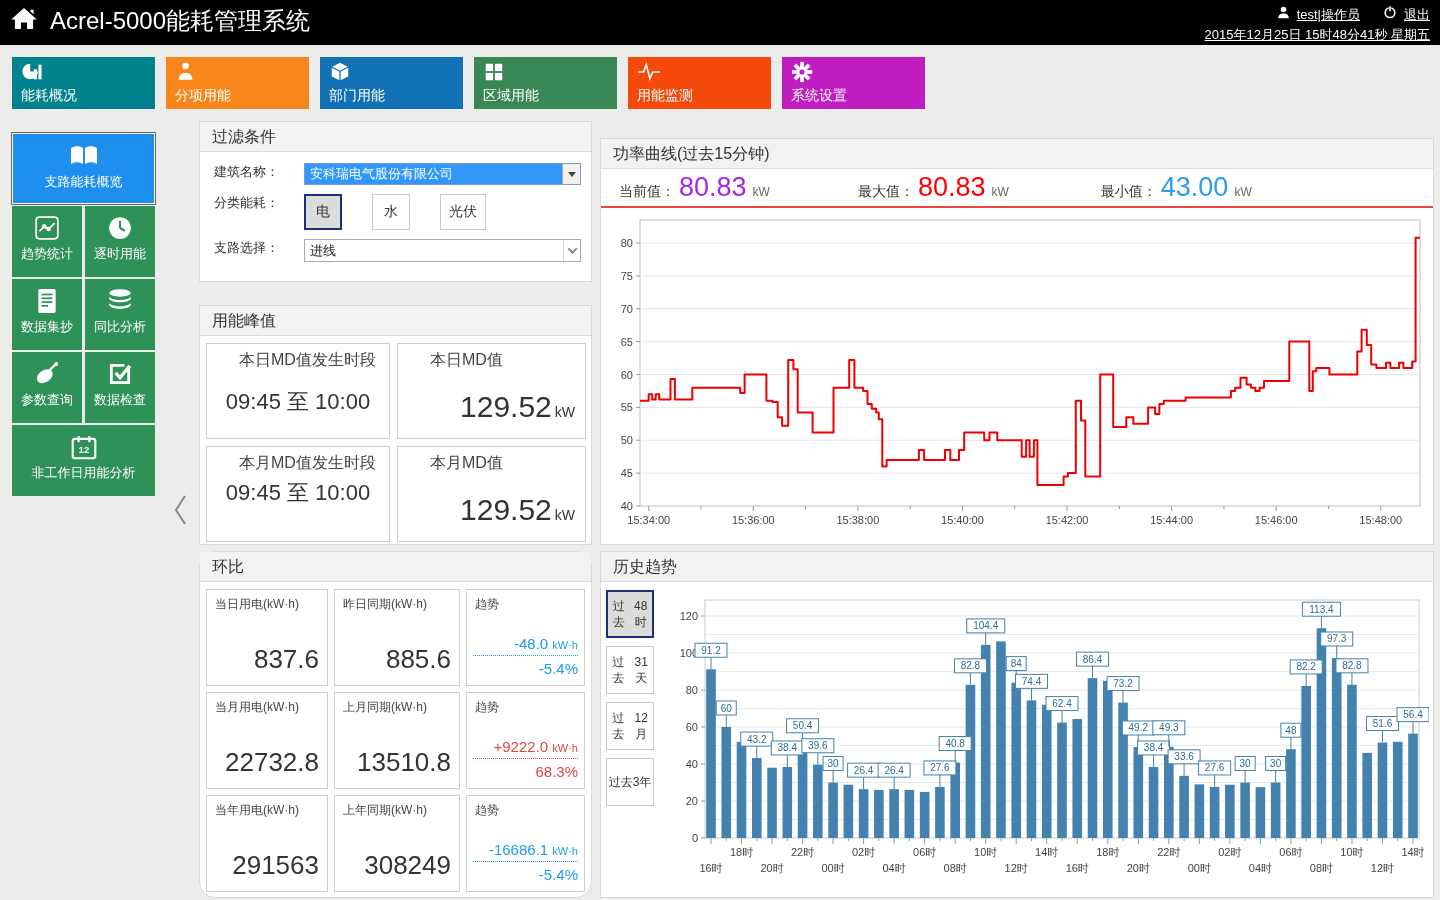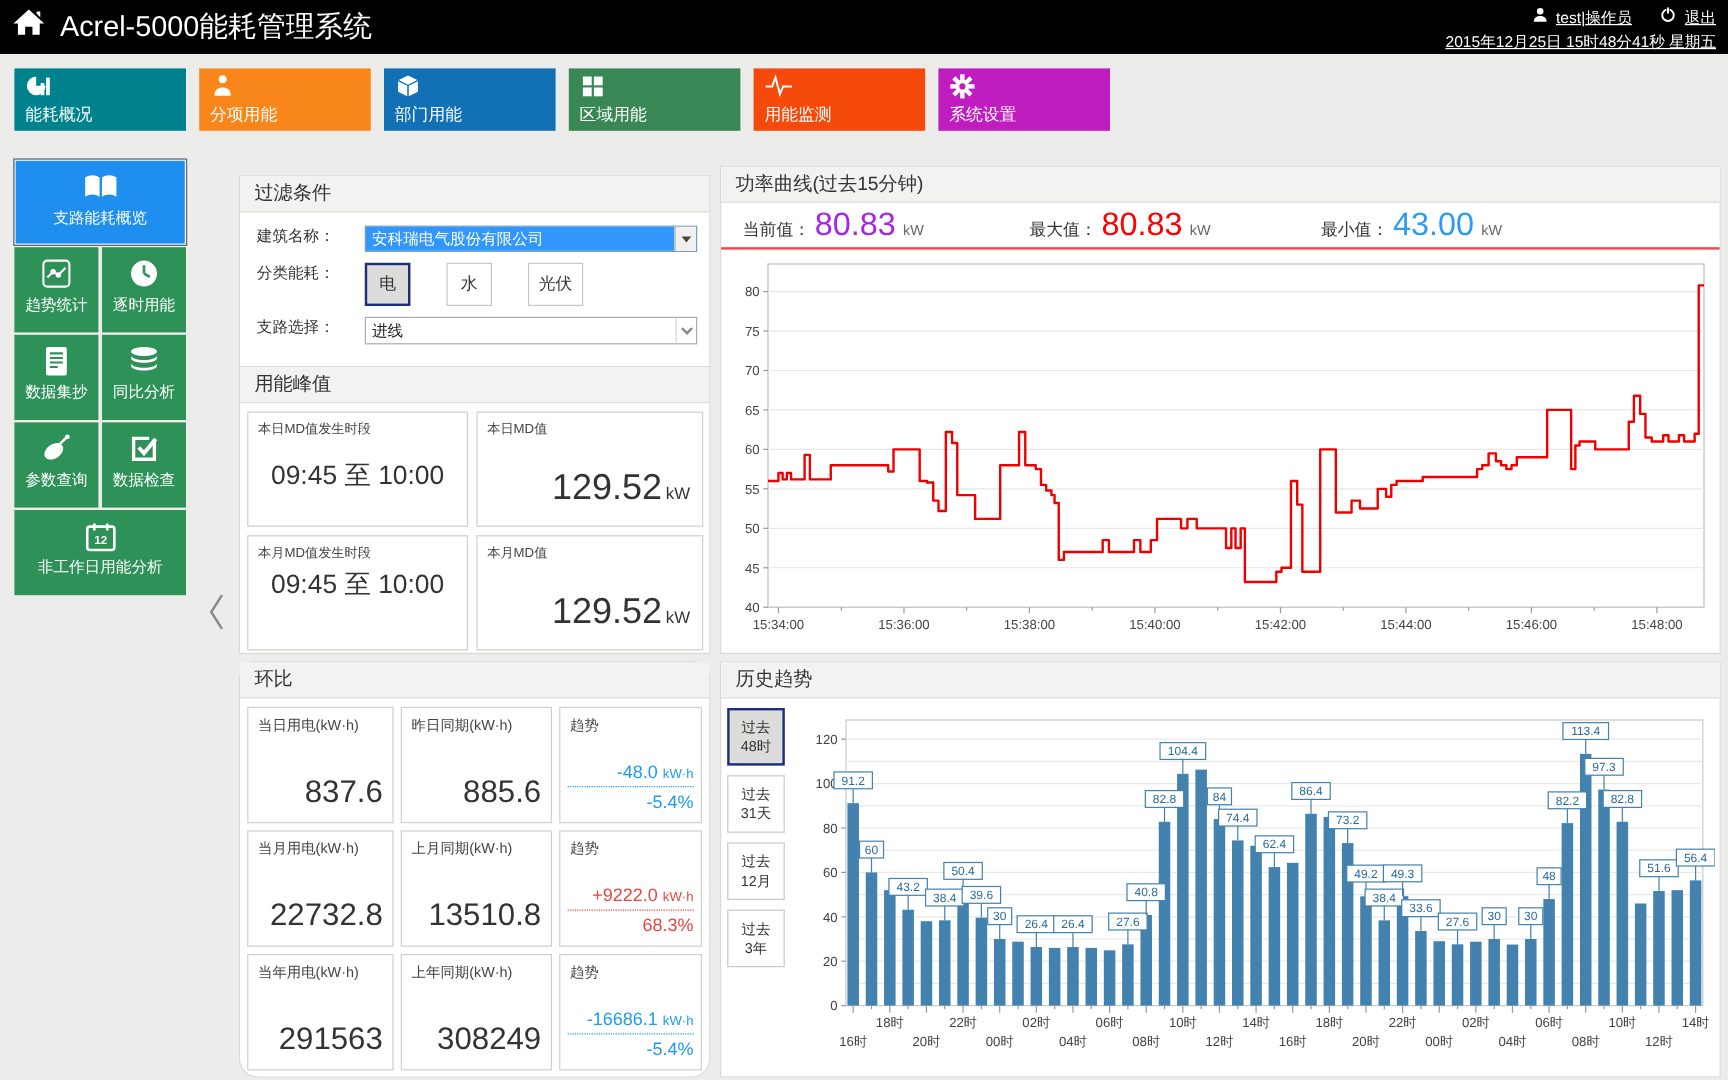--- a/index.html
+++ b/index.html
@@ -29,21 +29,21 @@
   .sb-tile.small { width:70px; height:71px; }
   .sb-tile .sicon { margin-top:7px; height:30px; display:flex; justify-content:center; align-items:center; }
   .sb-tile .slabel { font-size:13px; margin-top:2px; }
   .sb-tile.selected { background:#1F8FEF; outline:1px solid #666; outline-offset:-0px; border:1px solid #fff; }
   .collapse { position:absolute; left:170px; top:490px; width:24px; height:40px; cursor:pointer; }
 
   
   .panel { position:absolute; background:#fff; border:1px solid #D9D9D7; }
   .panel-h { height:30px; line-height:29px; padding-left:12px; font-size:16px; color:#333;
     background:#F2F2F0; border-bottom:1px solid #DCDCDA; }
-  #panel-filter  { left:199px; top:146px; width:393px; height:161px; }
+  #panel-filter  { left:199px; top:121px; width:393px; height:161px; }
   #panel-peak    { left:199px; top:305px; width:393px; height:240px; }
   #panel-ring    { left:199px; top:551px; width:393px; height:347px;border-radius:16px; }
   #panel-power   { left:600px; top:138px; width:834px; height:407px; }
   #panel-history { left:600px; top:551px; width:834px; height:347px; }
 
   
   .f-row { display:flex; align-items:flex-start; margin:11px 10px 0 14px; font-size:13px; color:#333;gap:20px; }
   .f-label { width:70px; flex:none; }
   .combo { display:flex; width:302px; border:1px solid #7B9BC0; height:22px; }
   .combo-field { flex:1; background:#3197FD; color:#fff; font-size:13px; line-height:20px; padding-left:5px;
@@ -54,21 +54,21 @@
     margin-right:10px; cursor:pointer; font-family:inherit; }
   .cat-btn.selected { background:#DCDCDA; border:2px solid #1B2F7E; }
   .select-box { display:flex; width:302px; height:23px; border:1px solid #ABABAB; background:#fff; align-items:center; }
   .select-box .sval { flex:1; font-size:13px; padding-left:5px; color:#222; }
   .select-box .schev { width:17px; height:100%; display:flex; align-items:center; justify-content:center; border-left:1px solid #D5D5D3; cursor:pointer; }
   .chev-v { width:7px; height:7px; border-right:2px solid #888; border-bottom:2px solid #888; transform:rotate(45deg) translate(-1px,-1px); }
 
   
   .peak-grid { display:grid; grid-template-columns:184px 189px; gap:7px; padding:7px 6px; }
   .card { border:1px solid #CFCFCD; position:relative; height:96px; }
-  .card .clabel { font-size:11px; color:#444; padding:6px 0 0 8px; }
+  .card .clabel { font-size:16px; color:#444; padding:6px 0 0 8px;margin-left:24px; }
   .peak-time { text-align:center; font-size:22px; color:#333; margin-top:16px; }
   .peak-time.two { margin-top:4px; line-height:30px; }
   .peak-val { position:absolute; right:10px; bottom:14px; font-size:30px; color:#333; }
   .peak-val .unit { font-size:14px; color:#333; margin-left:3px; }
 
   
   .ring-grid { display:grid; grid-template-columns:122px 126px 1fr; gap:6px; padding:7px 6px; }
   .ring-card { border:1px solid #CFCFCD; position:relative; height:97px; }
   .ring-card .clabel { font-size:12px; color:#444; padding:6px 0 0 8px; }
   .ring-val { position:absolute; right:8px; bottom:10px; font-size:26px; color:#333; }
@@ -81,21 +81,21 @@
   .stats-row { height:39px; border-bottom:2px solid #ef4444; display:flex; align-items:center; }
   .stat { display:flex; align-items:baseline; }
   .stat .slab { font-size:14px; color:#333; }
   .stat .sval { font-size:27px; margin-left:4px; }
   .stat .sunit { font-size:12px; color:#666; margin-left:6px; }
   .stat1 { margin-left:18px; } .stat2 { margin-left:88px; } .stat3 { margin-left:92px; }
 
   
   .hist-tabs { position:absolute; left:5px; top:38px; }
   .htab { width:48px; height:48px; background:#fff; border:1px solid #C8C8C6; margin-bottom:8px; font-size:12px; color:#333;
-    display:flex; flex-direction:column; justify-content:center; align-items:center; line-height:16px; cursor:pointer; font-family:inherit; }
+    display:flex; flex-direction:row; justify-content:center; align-items:center; line-height:16px; cursor:pointer; font-family:inherit; }
   .htab.selected { background:#DCDCDA; border:2px solid #1B2F7E; }
   svg text { font-family:"Liberation Sans","DejaVu Sans",sans-serif; }
 </style>
 </head>
 <body>
 
 <div class="topbar">
   <div class="brand">
     <span>
       <svg width="28" height="28" viewBox="0 0 24 24">

